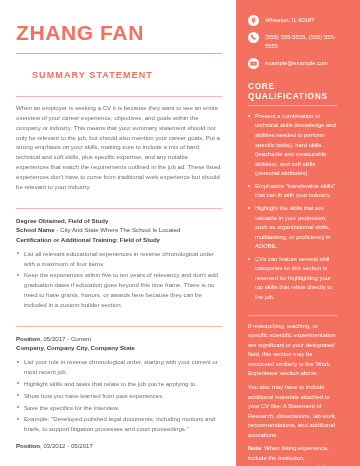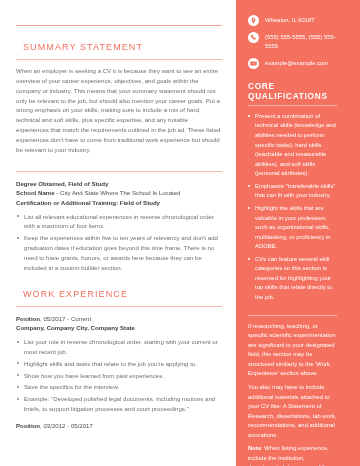--- a/index.html
+++ b/index.html
@@ -40,24 +40,24 @@
     height: 1px;
     background: #f6a093;
     margin: 9px 0 0 0;
   }
   .section {
     margin-top: 16px;
   }
   .section-title {
     color: #f4705f;
     font-size: 9px;
-    font-weight: normal;
+    font-weight: bold;
     letter-spacing: 1.1px;
     text-transform: uppercase;
-    margin: 7px;
+    margin: 16px;
   }
   .section-rule {
     height: 1px;
     background: #f9b6ab;
     margin-top: 4px;
   }
   .body-text {
     color: #6f6f73;
     font-size: 6.1px;
     line-height: 1.62;
@@ -190,20 +190,21 @@
     font-weight: bold;
   }
 </style>
 </head>
 <body>
 
 <div class="resume">
 
   <div class="main-col">
 
+    <div class="name">ZHANG FAN</div>
     <div class="name-rule"></div>
 
     <div class="section">
       <div class="section-title">SUMMARY STATEMENT</div>
       <div class="section-rule"></div>
       <p class="body-text">When an employer is seeking a CV it is because they want to see an entire overview of your career experience, objectives, and goals within the company or industry. This means that your summary statement should not only be relevant to the job, but should also mention your career goals. Put a strong emphasis on your skills, making sure to include a mix of hard, technical and soft skills, plus specific expertise, and any notable experiences that match the requirements outlined in the job ad. These listed experiences don't have to come from traditional work experience but should be relevant to your industry.</p>
     </div>
 
     <div class="section">
       <div class="section-rule"></div>
@@ -219,21 +220,20 @@
           <b>Certification or Additional Training: Field of Study</b>
         </p>
         <ul class="bullets">
           <li>List all relevant educational experiences in reverse chronological order with a maximum of four items.</li>
           <li>Keep the experiences within five to ten years of relevancy and don't add graduation dates if education goes beyond this time frame. There is no need to have grants, honors, or awards here because they can be included in a custom builder section.</li>
         </ul>
       </div>
     </div>
 
     <div class="section">
-      <div class="section-title">WORK EXPERIENCE</div>
       <div class="section-rule"></div>
 
       <div class="entry-block">
         <p class="entry-line">
           <b>Position</b><span>, 05/2017 - Current</span>
         </p>
         <p class="entry-line">
           <b>Company, Company City, Company State</b>
         </p>
         <ul class="bullets">

